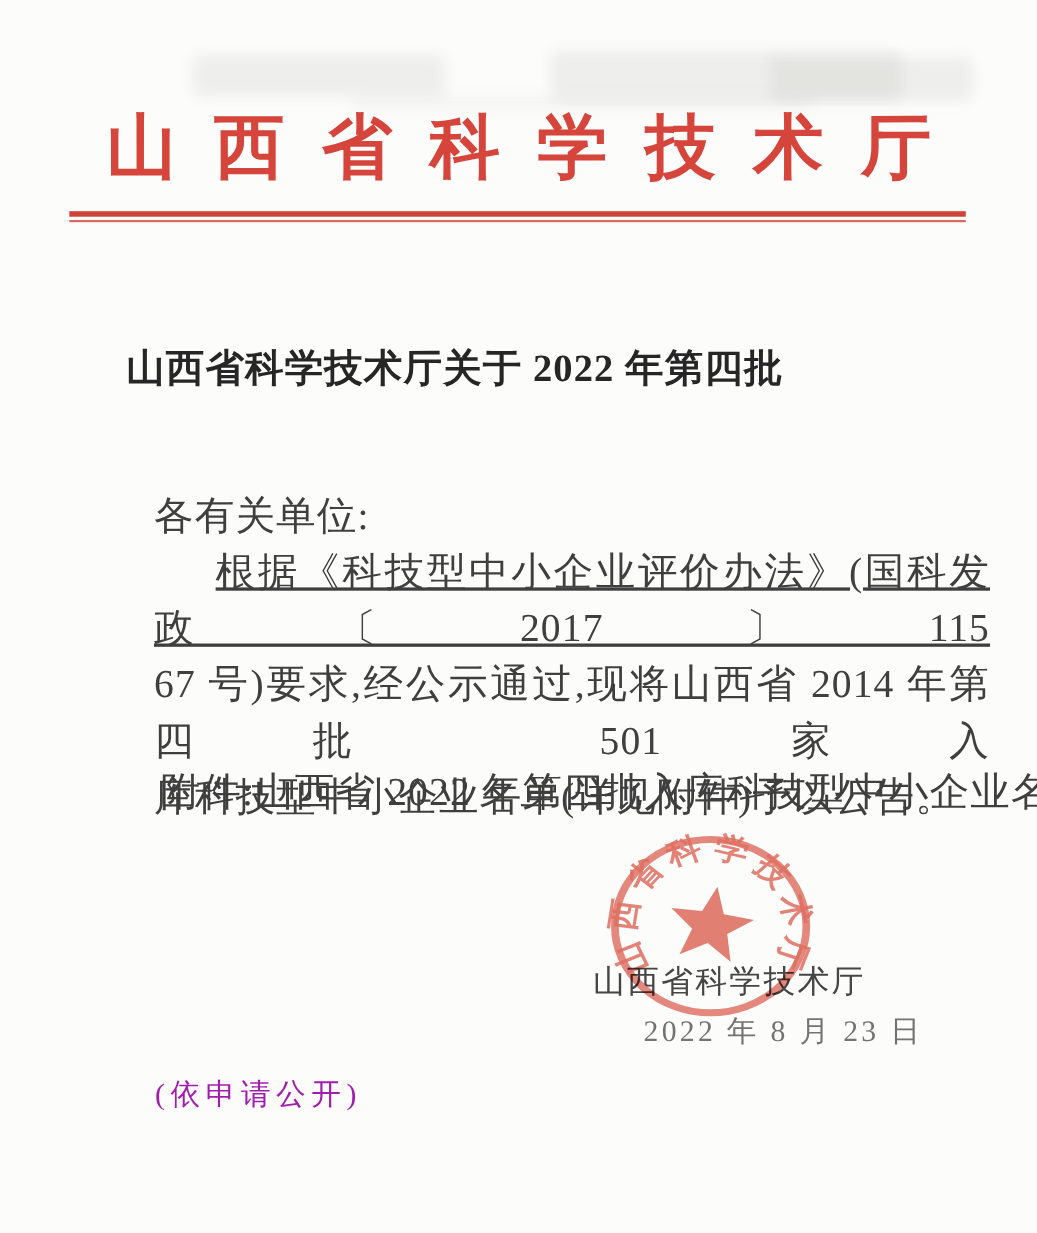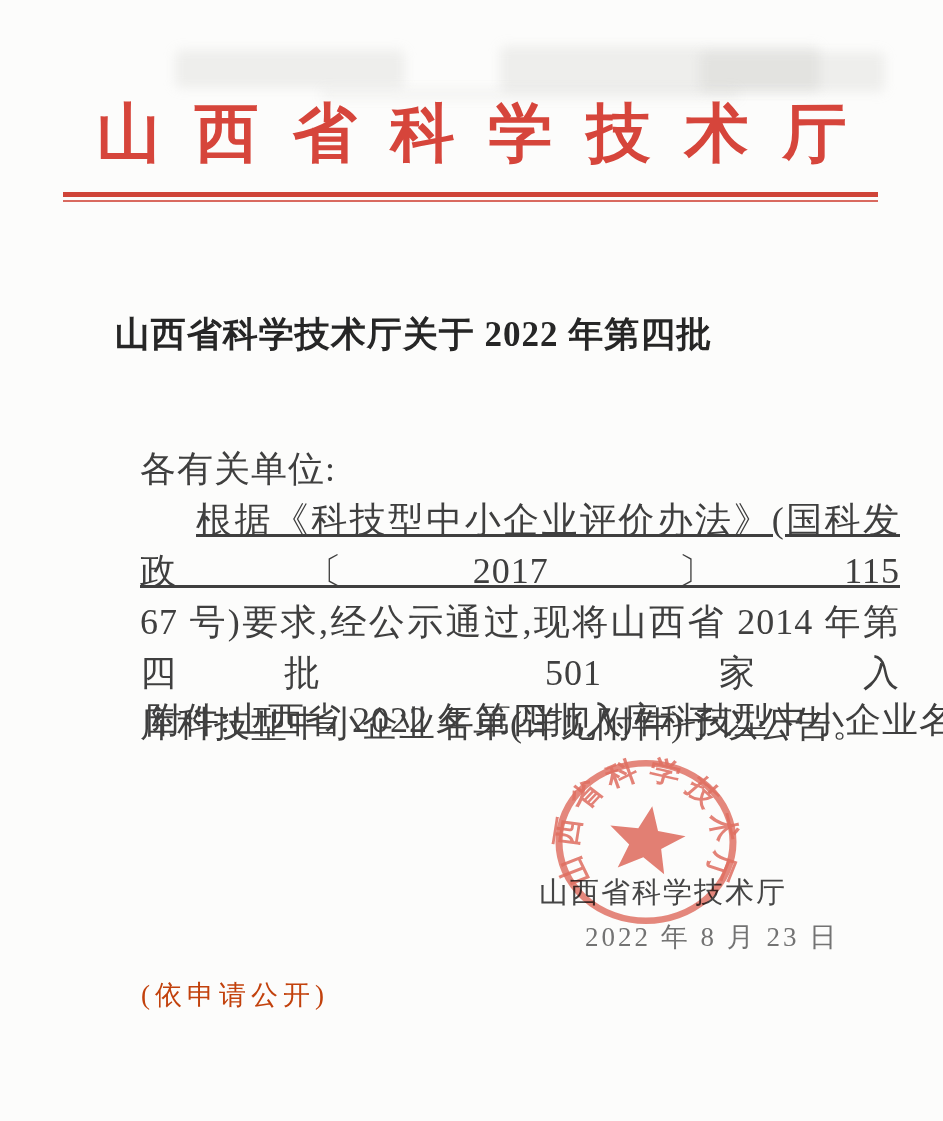--- a/index.html
+++ b/index.html
@@ -119,21 +119,21 @@
     letter-spacing: 3px;
     white-space: nowrap;
     z-index: 1;
     margin-left: 44px;
   }
   #footer-note {
     position: absolute;
     top: 977px;
     left: 141px;
     font-size: 27px;
-    color: #c2410c;
+    color: #a21caf;
     letter-spacing: 5px;
     white-space: nowrap;
   }
   #official-seal {
     position: absolute;
     top: 756px;
     left: 551px;
     width: 190px;
     height: 172px;
     z-index: 2;

